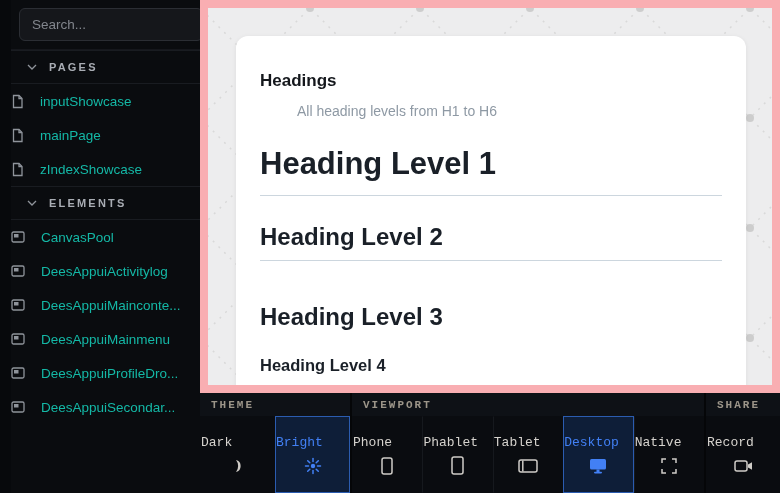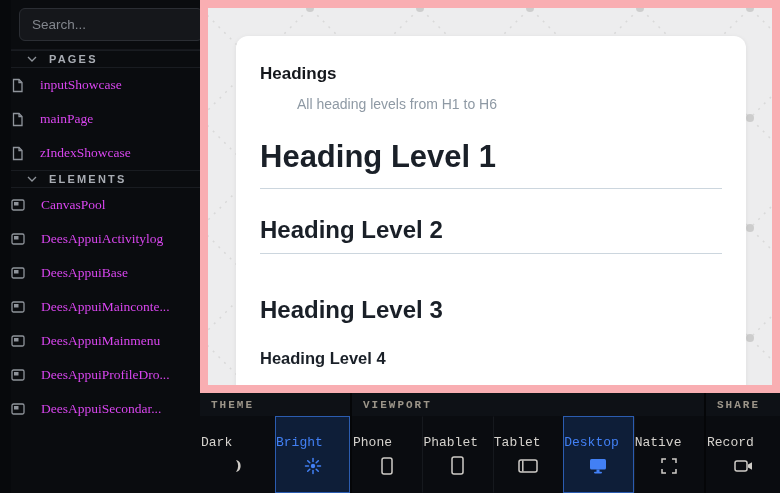--- a/index.html
+++ b/index.html
@@ -14,38 +14,38 @@
   
   .sidebar { position:absolute; left:11px; top:0; width:200px; height:493px; background:#0a0c0f; }
   .search-wrap { padding:8px; border-bottom:1px solid #15171c; }
   .search-input {
     width:100%; height:33px; background:#15171b; border:1px solid #2b2e34; border-radius:6px;
     color:#a8acb2; font-size:13.5px; padding:0 12px; outline:none;
     font-family:"Liberation Sans", sans-serif;
   }
   .search-input::placeholder { color:#82868d; }
   .section-header {
-    height:18px; display:flex; align-items:center; gap:12px; padding-left:16px;
+    height:34px; display:flex; align-items:center; gap:12px; padding-left:16px;
     border-top:1px solid #191c21; border-bottom:1px solid #191c21;
     color:#a9adb4; font-size:11px; font-weight:bold; letter-spacing:2.2px;
   }
   .section-header:first-of-type { border-top:none; }
   .side-item {
     height:34px; display:flex; align-items:center; gap:16px; 
-    color:#d946ef; font-size:13.5px; cursor:pointer; white-space:nowrap;font-family:Liberation Serif, serif;
+    color:#14b8a6; font-size:13.5px; cursor:pointer; white-space:nowrap;
   }
   .side-item svg { flex:0 0 auto; }
 
   
   .canvas { position:absolute; left:200px; top:0; width:580px; height:393px; background:#f9aeb2; padding:8px; }
   .canvas-inner { position:relative; width:100%; height:100%; background:#ededee; overflow:hidden; }
   .pattern-svg { position:absolute; left:0; top:0; }
   .preview-card {
     position:absolute; left:28px; top:28px; width:510px; height:440px;
-    background:#ffffff; border-radius:12px; padding:28px 24px;
+    background:#ffffff; border-radius:12px; padding:35px 24px;
     box-shadow:0 1px 5px rgba(0,0,0,0.07);
     color:#1a2028;
   }
   .card-title   { font-size:17px; font-weight:bold; color:#14171c; line-height:1.2; }
   .card-sub     { margin-top:12px; font-size:14px; color:#8e99a4; line-height:1.2;margin-left:37px; }
   .hl           { font-weight:bold; color:#1a2028; line-height:1.05; }
   .hl-1 { margin-top:28px; font-size:31px; }
   .hl-2 { margin-top:28px; font-size:24px; }
   .hl-3 { margin-top:43px; font-size:24px; }
   .hl-4 { margin-top:28px; font-size:16.5px; }
@@ -134,27 +134,20 @@
         <rect x="3" y="3" width="4.5" height="3.5" class="s-fill"></rect>
       </svg>
     <span>CanvasPool</span>
   </div>
   <div class="side-item">
     <svg width="14" height="12" viewBox="0 0 14 12">
         <rect x="1" y="1" width="12" height="10" rx="1.5" class="s-icon"></rect>
         <rect x="3" y="3" width="4.5" height="3.5" class="s-fill"></rect>
       </svg>
     <span>DeesAppuiActivitylog</span>
-  </div>
-  <div class="side-item">
-    <svg width="14" height="12" viewBox="0 0 14 12">
-        <rect x="1" y="1" width="12" height="10" rx="1.5" class="s-icon"></rect>
-        <rect x="3" y="3" width="4.5" height="3.5" class="s-fill"></rect>
-      </svg>
-    <span>DeesAppuiBase</span>
   </div>
   <div class="side-item">
     <svg width="14" height="12" viewBox="0 0 14 12">
         <rect x="1" y="1" width="12" height="10" rx="1.5" class="s-icon"></rect>
         <rect x="3" y="3" width="4.5" height="3.5" class="s-fill"></rect>
       </svg>
     <span>DeesAppuiMainconte...</span>
   </div>
   <div class="side-item">
     <svg width="14" height="12" viewBox="0 0 14 12">

